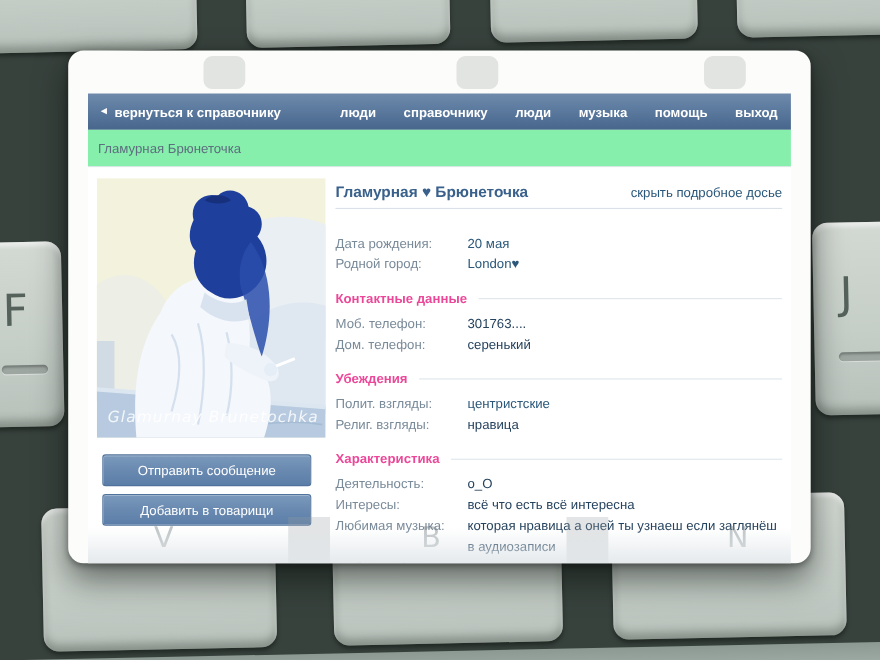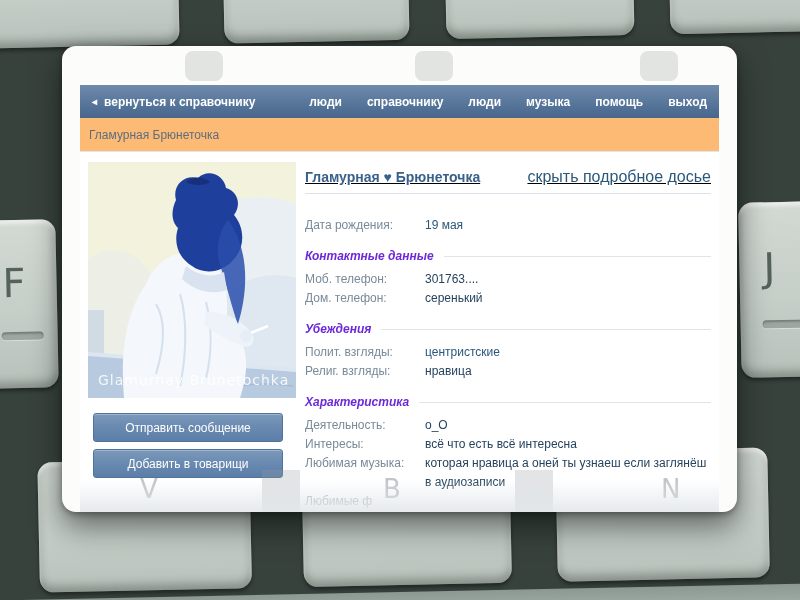--- a/index.html
+++ b/index.html
@@ -27,52 +27,52 @@
   
   .navbar{position:absolute;left:18px;right:18px;top:39px;height:33px;
         background:linear-gradient(180deg,#6f8aab 0%,#5b7a9e 45%,#48668c 100%);
         display:flex;align-items:center;justify-content:space-between;padding:0 12px;box-sizing:border-box;}
   .nav-back{display:flex;align-items:center;gap:7px;color:#fff;font-size:12px;font-weight:bold;cursor:pointer;text-decoration:none;}
   .nav-back-arrow{font-size:10px;line-height:1;}
   .nav-menu{display:flex;gap:25px;}
   .nav-menu a{color:#fff;font-size:12px;font-weight:bold;text-decoration:none;cursor:pointer;white-space:nowrap;}
 
   
-  .breadcrumb-bar{position:absolute;left:18px;right:18px;top:72px;height:34px;background:#fdba74;
+  .breadcrumb-bar{position:absolute;left:18px;right:18px;top:72px;height:34px;background:#86efac;
         border-bottom:1px solid #e2e6ea;display:flex;align-items:center;box-sizing:border-box;}
   .breadcrumb-bar span{margin-left:9px;font-size:12px;color:#5d6e7e;}
 
   
   .content{position:absolute;left:18px;right:18px;top:106px;height:360px;background:#fff;overflow:hidden;}
 
   .photo{position:absolute;left:8px;top:10px;width:208px;height:236px;cursor:pointer;}
   .photo svg{display:block;width:208px;height:236px;}
-  .watermark{position:absolute;left:10px;bottom:10px;font-size:14px;
+  .watermark{position:absolute;left:10px;bottom:10px;font-size:14px;font-style:italic;
         color:rgba(255,255,255,.85);font-family:"DejaVu Sans",sans-serif;letter-spacing:1px;}
 
   .action-btn{position:absolute;left:13px;width:190px;height:29px;
         background:linear-gradient(180deg,#7a99bb 0%,#6989b0 50%,#5b7ea8 100%);
         border:1px solid #51739b;border-radius:3px;color:#fff;font-size:12px;
         font-family:"Liberation Sans",sans-serif;cursor:pointer;
         box-shadow:inset 0 1px 0 rgba(255,255,255,.28);}
   .btn1{top:261px;} .btn2{top:297px;}
 
   .details{position:absolute;left:225px;top:5px;width:406px;}
   .detail-header{display:flex;justify-content:space-between;align-items:baseline;
-        padding-bottom:7px;border-bottom:1px solid #dae1e8;text-decoration:underline;}
+        padding-bottom:7px;border-bottom:1px solid #dae1e8;}
   .pname{font-size:14px;font-weight:bold;color:#3a618c;}
-  .toggle{font-size:16px;color:#2b587a;cursor:pointer;text-decoration:none;white-space:nowrap;margin-top:11px;}
+  .toggle{font-size:12px;color:#2b587a;cursor:pointer;text-decoration:none;white-space:nowrap;margin-top:11px;}
 
   .rows{margin-top:22px;}
   .row{display:flex;font-size:12px;line-height:19px;}
   .lbl{width:120px;flex-shrink:0;color:#798a99;}
   .val{color:#26435e;}
   .val.link{color:#2b587a;cursor:pointer;}
   .sec{display:flex;align-items:center;margin:14px 0 7px;}
-  .sec-title{font-weight:bold;color:#6d28d9;font-size:12px;white-space:nowrap;font-style:italic;}
+  .sec-title{font-weight:bold;color:#ec4899;font-size:12px;white-space:nowrap;}
   .sec-line{flex:1;border-top:1px solid #dfe5ea;margin-left:10px;}
   .row.clipped{opacity:.6;}
 
   
   .bottom-fade{position:absolute;left:0;right:0;bottom:0;height:32px;pointer-events:none;
         background:linear-gradient(180deg,rgba(255,255,255,0) 0%,rgba(225,230,233,.85) 100%);}
   .ghost-strip{position:absolute;width:38px;height:42px;top:318px;background:rgba(150,158,162,.28);pointer-events:none;}
   .ghost-letter{position:absolute;top:322px;font-size:26px;color:rgba(115,126,134,.45);
         font-family:"DejaVu Sans",sans-serif;pointer-events:none;}
 </style>
@@ -157,21 +157,25 @@
 
       <div class="details">
         <div class="detail-header">
           <span class="pname">Гламурная ♥ Брюнеточка</span>
           <a class="toggle">скрыть подробное досье</a>
         </div>
 
         <div class="rows">
           <div class="row">
             <span class="lbl">Дата рождения:</span>
-            <span class="val link">19 мая</span>
+            <span class="val link">20 мая</span>
+          </div>
+          <div class="row">
+            <span class="lbl">Родной город:</span>
+            <span class="val link">London♥</span>
           </div>
         </div>
 
         <div class="sec">
           <span class="sec-title">Контактные данные</span>
           <span class="sec-line"></span>
         </div>
         <div class="row">
           <span class="lbl">Моб. телефон:</span>
           <span class="val">301763....</span>

